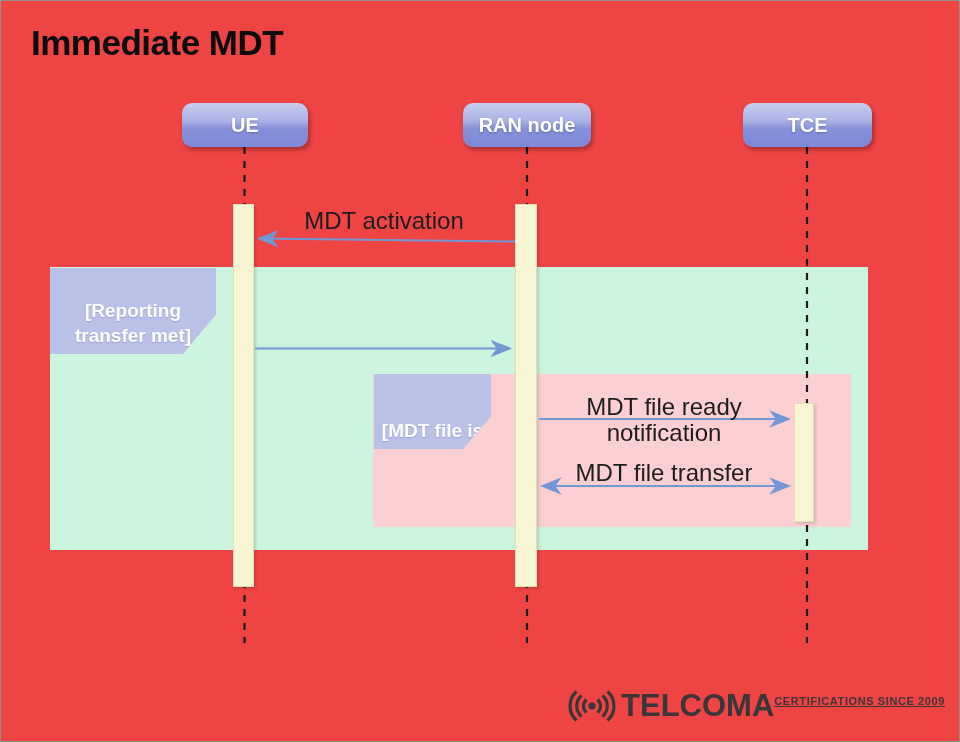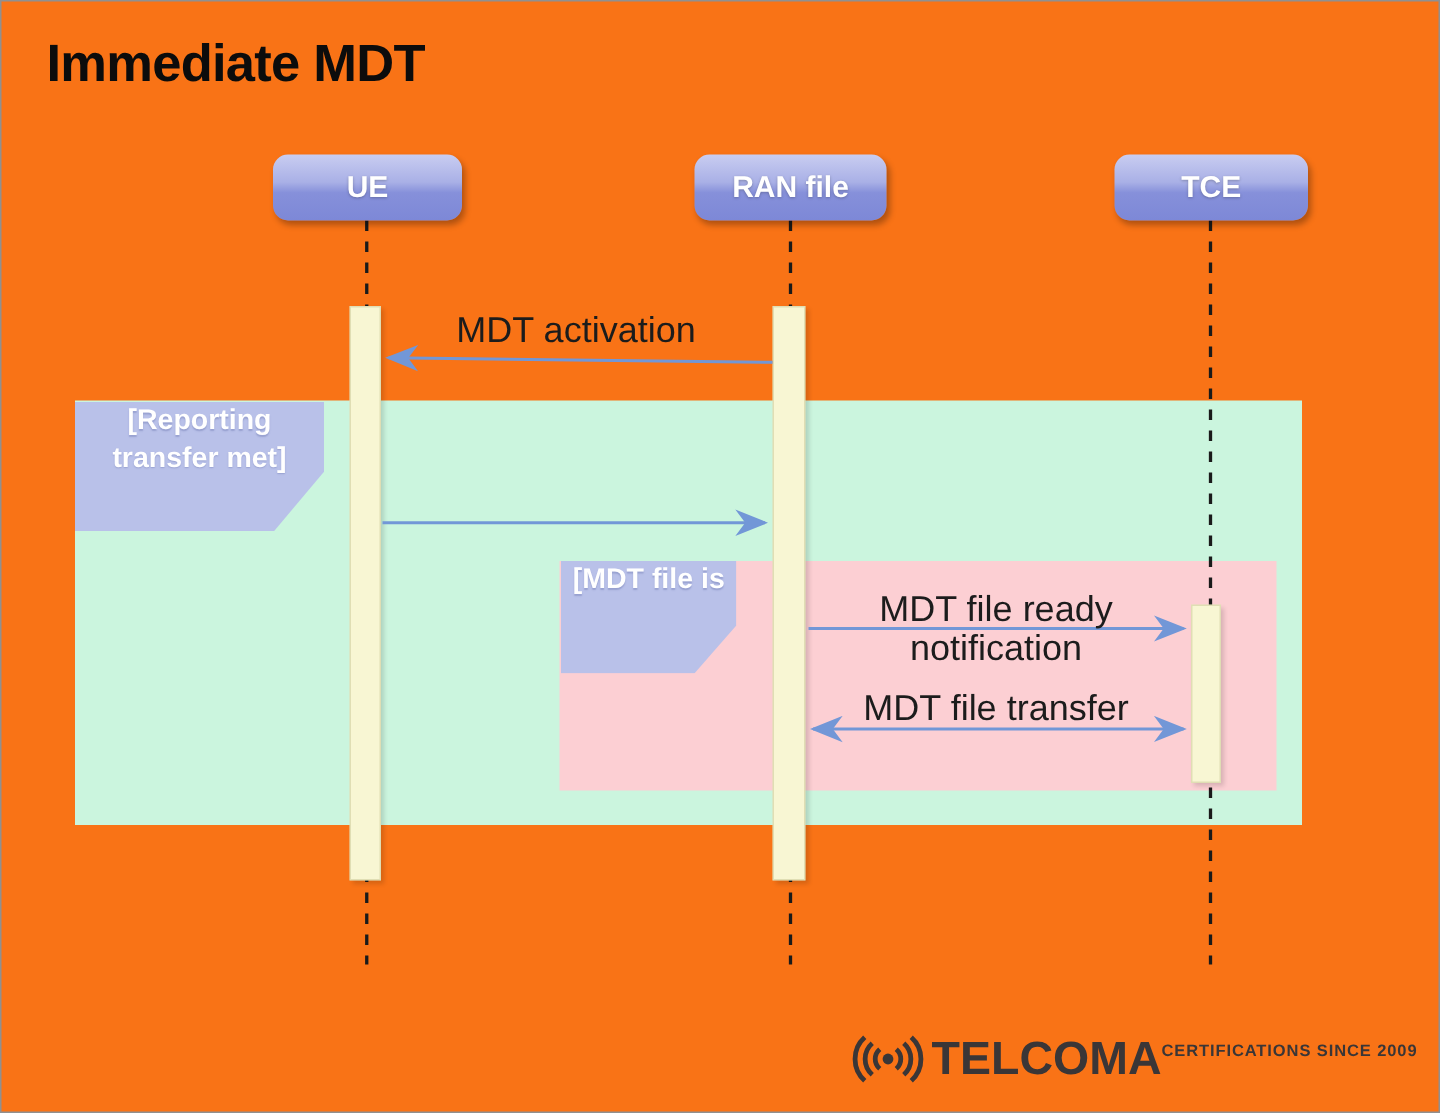--- a/index.html
+++ b/index.html
@@ -1,19 +1,19 @@
 <!DOCTYPE html>
 <html><head>
 <meta charset="utf-8">
 <style>
   html,body{margin:0;padding:0;background:#fff;}
   .page{
     position:relative;
     width:960px;height:742px;
-    background:#f97316;
+    background:#ef4444;
     border:1px solid #909090;
     box-sizing:border-box;
     overflow:hidden;
     font-family:"Liberation Sans", sans-serif;
   }
   .title{
     position:absolute;left:30px;top:22px;
     font-size:35px;font-weight:800;color:#0c0c0c;
     letter-spacing:-0.5px;
   }
@@ -35,41 +35,41 @@
     box-shadow:2px 3px 4px rgba(0,0,0,0.30);
     display:flex;align-items:center;justify-content:center;
     color:#ffffff;font-size:20px;font-weight:700;
     text-shadow:0 1px 2px rgba(0,0,0,0.25);
   }
   .note{
     position:absolute;z-index:4;
     background:#b9c1e9;
     color:#ffffff;font-weight:700;font-size:19px;line-height:25px;
     text-align:center;
-    display:flex;flex-direction:column;justify-content:flex-start;
+    display:flex;flex-direction:column;justify-content:flex-end;
     text-shadow:0 1px 1px rgba(90,100,160,0.35);
   }
   .note1{clip-path:polygon(0 0,100% 0,100% 54%,80% 100%,0 100%);}
   .note2{clip-path:polygon(0 0,100% 0,100% 57%,76% 100%,0 100%);gap:16px;}
   .msg{
     position:absolute;z-index:4;
     font-size:24px;color:#1c1c1c;text-align:center;line-height:26px;
   }
   .logo{
     position:absolute;right:14px;bottom:12px;z-index:5;
     display:flex;align-items:center;gap:3px;
   }
   .logo-text{display:flex;align-items:flex-start;}
   .logo-brand{
     font-size:31px;font-weight:800;color:#3a3637;
     line-height:26px;letter-spacing:0px;
   }
   .logo-tagline{
     font-size:11px;font-weight:600;color:#3a3637;
-    letter-spacing:0.6px;margin-top:2px;
+    letter-spacing:0.6px;margin-top:2px;text-decoration:underline;
   }
 </style>
 </head>
 <body>
 
 <div class="page">
 
   <div class="title">Immediate MDT</div>
 
   <svg id="base-layer" class="layer" width="960" height="742">
@@ -93,21 +93,21 @@
     <line x1="514" y1="240.5" x2="258" y2="237.5" stroke="#7297d7" stroke-width="2" marker-end="url(#arr)"></line>
     <line x1="254" y1="347.5" x2="509" y2="347.5" stroke="#7297d7" stroke-width="2" marker-end="url(#arr)"></line>
     <line x1="538" y1="418" x2="788" y2="418" stroke="#7297d7" stroke-width="2" marker-end="url(#arr)"></line>
     <line x1="541" y1="485" x2="788" y2="485" stroke="#7297d7" stroke-width="2" marker-end="url(#arr)" marker-start="url(#arr)"></line>
   </svg>
 
   <div class="actor" style="left:181px;width:126px;text-align:right;">
     <span>UE</span>
   </div>
   <div class="actor" style="left:462px;width:128px;">
-    <span>RAN file</span>
+    <span>RAN node</span>
   </div>
   <div class="actor" style="left:742px;width:129px;">
     <span>TCE</span>
   </div>
 
   <div class="note note1" style="left:49px;top:267px;width:166px;height:80px;padding-bottom:6px;">
     <span>[Reporting</span>
     <span>transfer met]</span>
   </div>
   <div class="note note2" style="left:373px;top:373px;width:117px;height:69px;padding-bottom:6px;">

